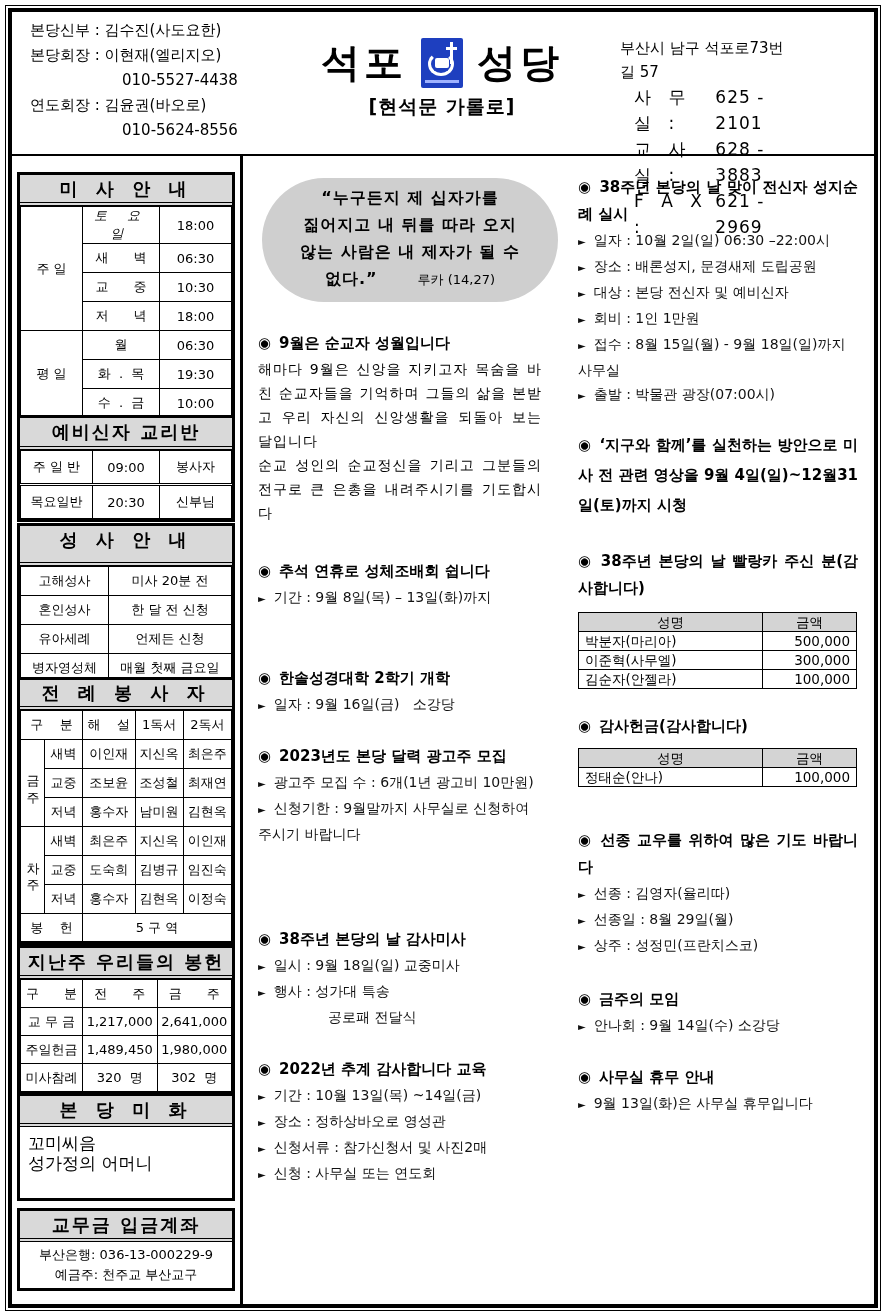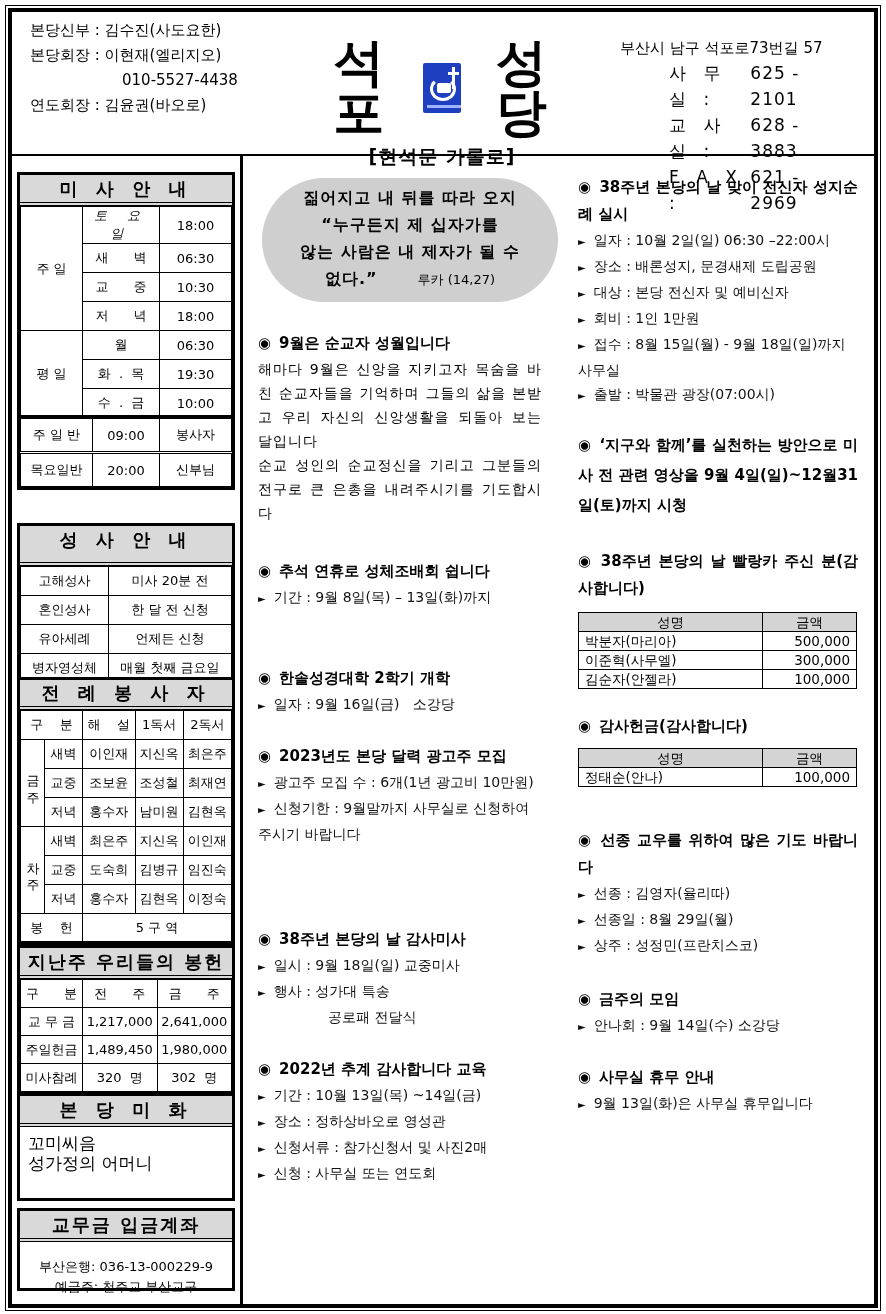--- a/index.html
+++ b/index.html
@@ -12,32 +12,32 @@
     border-right: 4px solid #000; border-bottom: 4px solid #000;
     outline: 1px solid #000; outline-offset: 2px;
   }
 
   
   .header { position: absolute; left: 12px; top: 12px; width: 698px; height: 142px; }
   .hdr-left { position: absolute; left: 18px; top: 6px; font-size: 15px; line-height: 25px; }
   .hdr-left .ph { padding-left: 92px; }
   .hdr-center { position: absolute; left: 300px; top: 26px; width: 260px; text-align: center; }
   .title-row { display: flex; align-items: center; justify-content: center; gap: 14px; }
-  .title-word { font-size: 51px; font-weight: bold; letter-spacing: 4px; line-height: 50px; }
+  .title-word { font-size: 39px; font-weight: bold; letter-spacing: 4px; line-height: 50px; }
   .logo { width: 42px; height: 50px; background: #1e3fbf; border-radius: 2px; position: relative; }
   .logo .ring { position: absolute; left: 7px; top: 14px; width: 26px; height: 24px; border: 3px solid #fff; border-radius: 50%; border-top-color: transparent; }
   .logo .cross-v { position: absolute; left: 29px; top: 4px; width: 3px; height: 22px; background: #fff; }
   .logo .cross-h { position: absolute; left: 25px; top: 9px; width: 11px; height: 3px; background: #fff; }
   .logo .inner { position: absolute; left: 14px; top: 20px; width: 14px; height: 10px; background: #fff; border-radius: 2px; }
   .logo .base { position: absolute; left: 4px; top: 42px; width: 34px; height: 3px; background: #9fb2ff; }
   .subtitle { font-size: 19px; font-weight: bold; margin-top: 6px; letter-spacing: 1px; }
   .hdr-right { position: absolute; left: 608px; top: 24px; font-size: 15px; }
   .hdr-right .addr { margin-left: 0; line-height: 24px; }
   .hdr-right .tel { display: flex; font-size: 17px; line-height: 26px; padding-left: 14px; }
-  .hdr-right .tel .lbl { width: 110px; letter-spacing: 6px; margin-left: 35px; }
+  .hdr-right .tel .lbl { width: 110px; letter-spacing: 6px; }
   .hdr-right .tel .val { letter-spacing: 1px; }
   .hdr-line { position: absolute; left: 12px; top: 154px; width: 862px; height: 2px; background: #000; }
   .col-line { position: absolute; left: 240px; top: 156px; width: 3px; height: 1148px; background: #000; }
 
   
   .box { position: absolute; left: 17px; width: 218px; border: 3px solid #000; background: #fff; }
   .box-title { background: #d9d9d9; font-weight: bold; text-align: center; font-size: 18px; letter-spacing: 6px; border-bottom: 4px double #000; }
   table.grid { width: 100%; border-collapse: collapse; font-size: 13px; }
   table.grid td { border: 1px solid #000; text-align: center; padding: 0; }
   .ls { letter-spacing: 8px; font-style: italic; }
@@ -59,20 +59,21 @@
 <body>
 
 <div class="frame"></div>
 
 <div class="header">
   <div class="hdr-left">
     <div>본당신부 : 김수진(사도요한)</div>
     <div>본당회장 : 이현재(엘리지오)</div>
     <div class="ph">010-5527-4438</div>
     <div>연도회장 : 김윤권(바오로)</div>
+    <div class="ph">010-5624-8556</div>
   </div>
 
   <div class="hdr-center">
     <div class="title-row">
       <span class="title-word">석포</span>
       <div class="logo">
         <div class="ring"></div>
           <div class="cross-v"></div>
           <div class="cross-h"></div>
           <div class="inner"></div>
@@ -134,30 +135,31 @@
         </tr>
     <tr style="height:29px;">
           <td style="white-space:pre;margin-top:48px;">수  .  금</td>
           <td>10:00</td>
         </tr>
   </tbody>
     </table>
 </div>
 
 <div class="box" style="top:415px;">
+  <div class="box-title" style="height:32px;line-height:28px;letter-spacing:2px;">예비신자 교리반</div>
   <table class="grid">
     <tbody>
         <tr style="height:34px;border-bottom:3px double #000;">
           <td style="width:72px;">주 일 반</td>
           <td>09:00</td>
           <td style="width:72px;">봉사자</td>
         </tr>
     <tr style="height:34px;">
           <td>목요일반</td>
-          <td>20:00</td>
+          <td>20:30</td>
           <td>신부님</td>
         </tr>
   </tbody>
     </table>
 </div>
 
 <div class="box" style="top:523px;">
   <div class="box-title" style="height:40px;line-height:28px;">성 사 안 내</div>
   <table class="grid">
     <tbody>
@@ -268,29 +270,29 @@
 <div class="box" style="top:1093px;height:108px;">
   <div class="box-title" style="height:31px;line-height:27px;">본 당 미 화</div>
   <div style="padding:6px 8px;font-size:17px;line-height:20px;">
     <div>꼬미씨음</div>
     <div>성가정의 어머니</div>
   </div>
 </div>
 
 <div class="box" style="top:1208px;height:83px;">
   <div class="box-title" style="height:31px;line-height:27px;letter-spacing:2px;">교무금 입금계좌</div>
-  <div style="text-align:center;font-size:13px;line-height:20px;padding-top:15px;">
+  <div style="text-align:center;font-size:13px;line-height:20px;padding-top:3px;">
     <div>부산은행: 036-13-000229-9</div>
     <div>예금주: 천주교 부산교구</div>
   </div>
 </div>
 
 <div class="quote">
+  <div>“누구든지 제 십자가를</div>
   <div>짊어지고 내 뒤를 따라 오지</div>
-  <div>“누구든지 제 십자가를</div>
   <div>않는 사람은 내 제자가 될 수</div>
   <div><span>없다.”</span><span class="ref">루카 (14,27)</span></div>
 </div>
 
 <div class="sec" style="left:258px;top:330px;width:284px;">
   <h3><span class="bul">◉</span><span>9월은 순교자 성월입니다</span></h3>
   <div class="body-text">해마다 9월은 신앙을 지키고자 목숨을 바친 순교자들을 기억하며 그들의 삶을 본받고 우리 자신의 신앙생활을 되돌아 보는 달입니다</div>
   <div class="body-text">순교 성인의 순교정신을 기리고 그분들의 전구로 큰 은총을 내려주시기를 기도합시다</div>
 </div>
 

